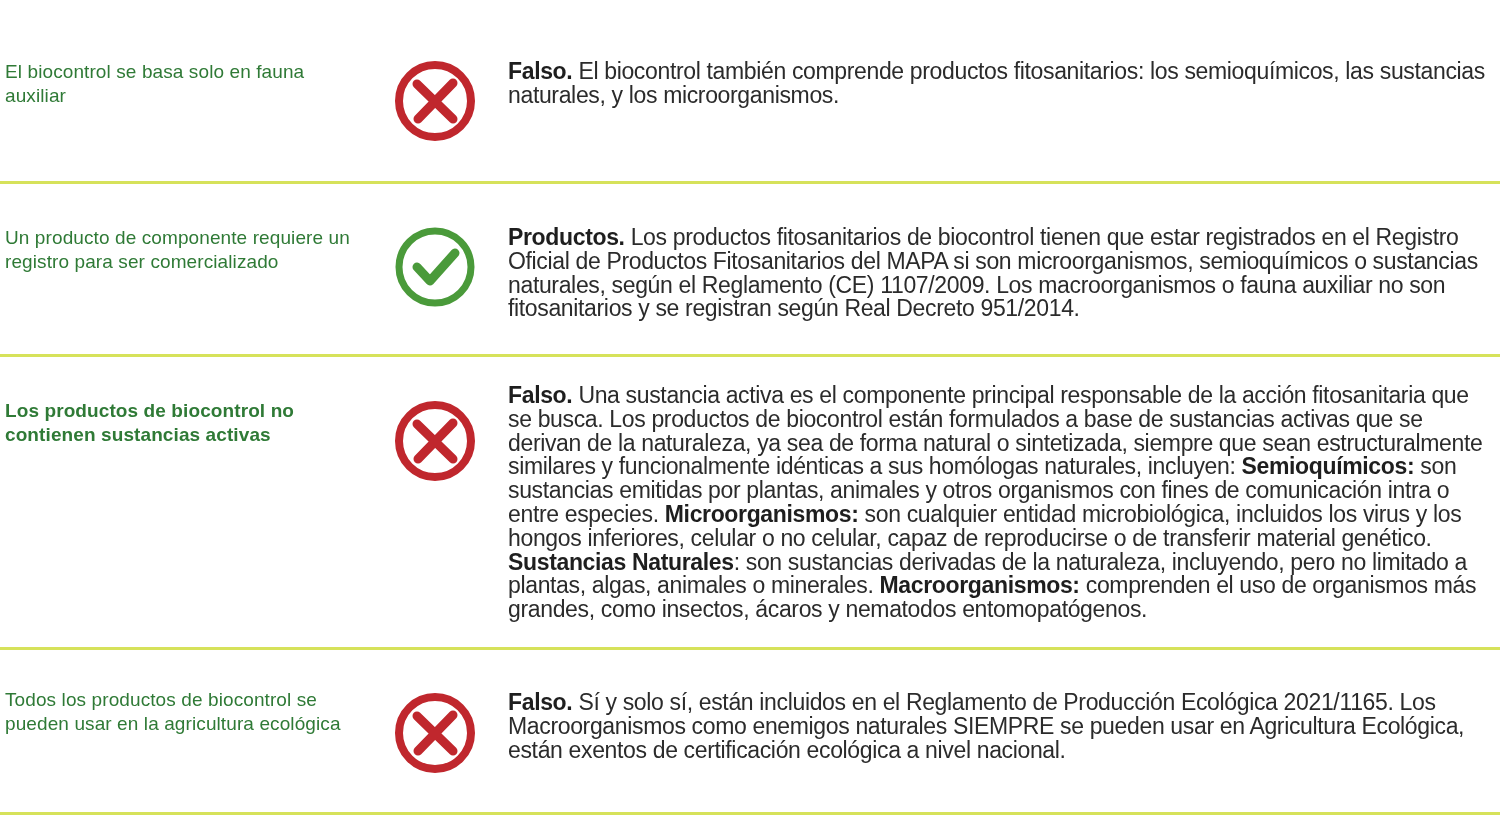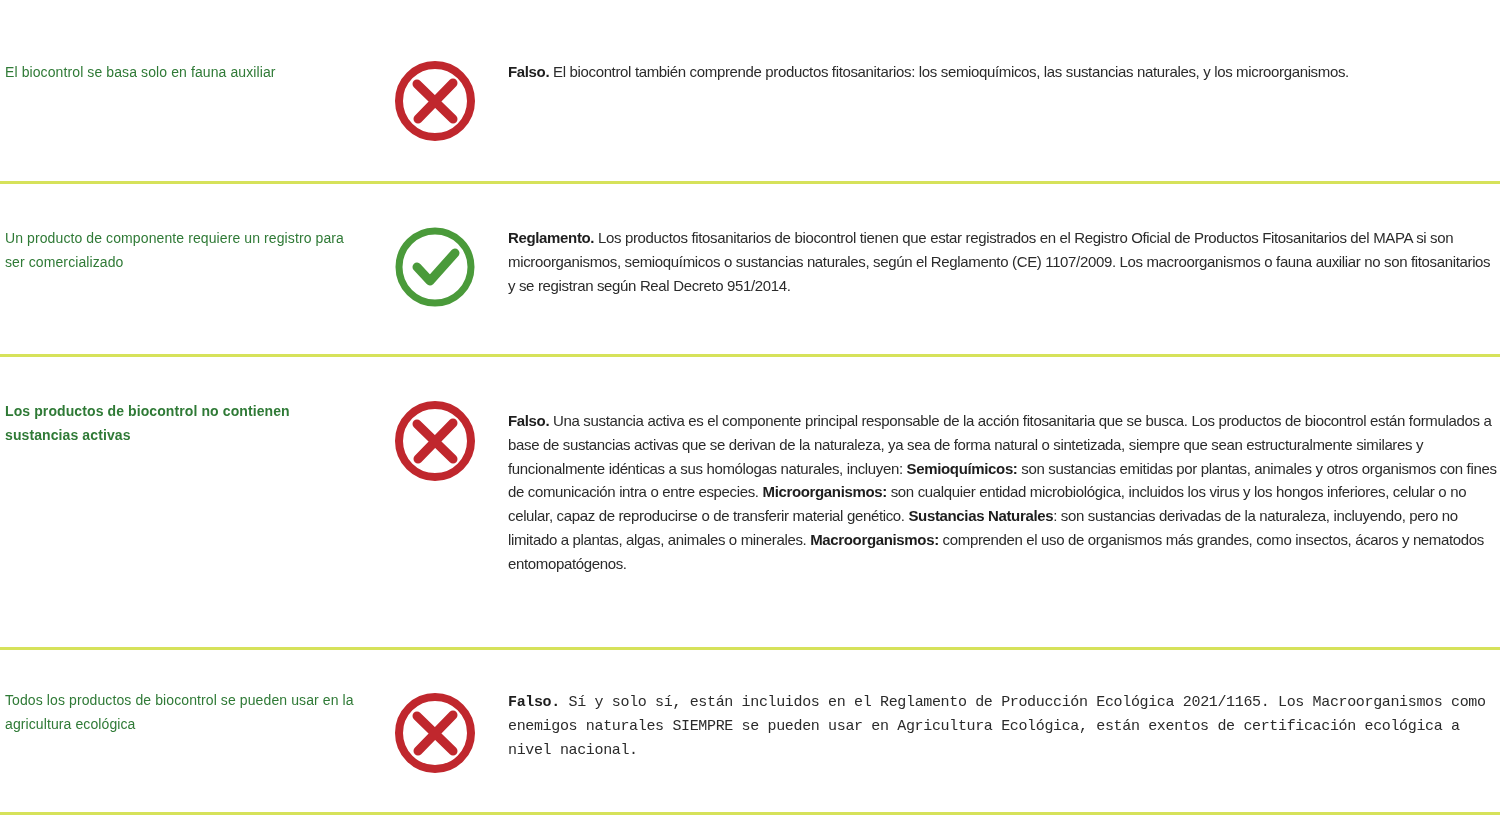--- a/index.html
+++ b/index.html
@@ -1,21 +1,21 @@
 <!DOCTYPE html>
 <html><head>
 <meta charset="utf-8">
 <style>
   html, body { margin: 0; padding: 0; background: #ffffff; }
   body { width: 1500px; height: 819px; position: relative; overflow: hidden; font-family: "Liberation Sans", sans-serif; }
   .row { position: absolute; left: 0; width: 1500px; }
   .divider { position: absolute; left: 0; width: 1500px; height: 3px; background: #d6e25a; }
-  .statement { position: absolute; left: 5px; width: 360px; color: #2f7a36; font-size: 14px; line-height: 24px; letter-spacing: 0.1px; }
+  .statement { position: absolute; left: 5px; width: 360px; color: #2f7a36; font-size: 19px; line-height: 24px; letter-spacing: 0.1px; }
   .icon { position: absolute; left: 393px; width: 84px; height: 84px; }
-  .answer { position: absolute; left: 508px; width: 990px; color: #2b2b2b; font-size: 15px; line-height: 23.8px; letter-spacing: -0.35px; }
+  .answer { position: absolute; left: 508px; width: 990px; color: #2b2b2b; font-size: 23px; line-height: 23.8px; letter-spacing: -0.35px; }
   .answer b { font-weight: bold; color: #1e1e1e; }
 </style>
 </head>
 <body>
 
 <div class="row" style="top:0;">
   <div class="statement" style="top:60px;">El biocontrol se basa solo en fauna auxiliar</div>
   <div class="icon" style="top:59px;">
     <svg viewBox="0 0 84 84" width="84" height="84">
       <circle cx="42" cy="42" r="36" fill="none" stroke="#c0272d" stroke-width="8"></circle>
@@ -31,46 +31,46 @@
 
 <div class="row" style="top:0;">
   <div class="statement" style="top:226px;">Un producto de componente requiere un registro para ser comercializado</div>
   <div class="icon" style="top:225px;">
     <svg viewBox="0 0 84 84" width="84" height="84">
       <circle cx="42" cy="42" r="36" fill="none" stroke="#4a9a3a" stroke-width="7"></circle>
       <path d="M24 42 L37 56 L62 28" fill="none" stroke="#4a9a3a" stroke-width="9" stroke-linecap="round" stroke-linejoin="round"></path>
     </svg>
   </div>
   <div class="answer" style="top:226px;">
-    <b>Reglamento.</b><span> Los productos fitosanitarios de biocontrol tienen que estar registrados en el Registro Oficial de Productos Fitosanitarios del MAPA si son microorganismos, semioquímicos o sustancias naturales, según el Reglamento (CE) 1107/2009. Los macroorganismos o fauna auxiliar no son fitosanitarios y se registran según Real Decreto 951/2014.</span>
+    <b>Productos.</b><span> Los productos fitosanitarios de biocontrol tienen que estar registrados en el Registro Oficial de Productos Fitosanitarios del MAPA si son microorganismos, semioquímicos o sustancias naturales, según el Reglamento (CE) 1107/2009. Los macroorganismos o fauna auxiliar no son fitosanitarios y se registran según Real Decreto 951/2014.</span>
   </div>
 </div>
 <div class="divider" style="top:354px;"></div>
 
 <div class="row" style="top:0;">
   <div class="statement" style="top:399px;font-weight:bold;">Los productos de biocontrol no contienen sustancias activas</div>
   <div class="icon" style="top:399px;">
     <svg viewBox="0 0 84 84" width="84" height="84">
       <circle cx="42" cy="42" r="36" fill="none" stroke="#c0272d" stroke-width="8"></circle>
       <path d="M24 25 L60 60" stroke="#c0272d" stroke-width="9" stroke-linecap="round"></path>
       <path d="M60 24 L25 60" stroke="#c0272d" stroke-width="9" stroke-linecap="round"></path>
     </svg>
   </div>
-  <div class="answer" style="top:409px;">
+  <div class="answer" style="top:384px;">
     <b>Falso.</b><span> Una sustancia activa es el componente principal responsable de la acción fitosanitaria que se busca. Los productos de biocontrol están formulados a base de sustancias activas que se derivan de la naturaleza, ya sea de forma natural o sintetizada, siempre que sean estructuralmente similares y funcionalmente idénticas a sus homólogas naturales, incluyen: </span><b>Semioquímicos:</b><span> son sustancias emitidas por plantas, animales y otros organismos con fines de comunicación intra o entre especies. </span><b>Microorganismos:</b><span> son cualquier entidad microbiológica, incluidos los virus y los hongos inferiores, celular o no celular, capaz de reproducirse o de transferir material genético. </span><b>Sustancias Naturales</b><span>: son sustancias derivadas de la naturaleza, incluyendo, pero no limitado a plantas, algas, animales o minerales. </span><b>Macroorganismos:</b><span> comprenden el uso de organismos más grandes, como insectos, ácaros y nematodos entomopatógenos.</span>
   </div>
 </div>
 <div class="divider" style="top:647px;"></div>
 
 <div class="row" style="top:0;">
   <div class="statement" style="top:688px;">Todos los productos de biocontrol se pueden usar en la agricultura ecológica</div>
   <div class="icon" style="top:691px;">
     <svg viewBox="0 0 84 84" width="84" height="84">
       <circle cx="42" cy="42" r="36" fill="none" stroke="#c0272d" stroke-width="8"></circle>
       <path d="M24 25 L60 60" stroke="#c0272d" stroke-width="9" stroke-linecap="round"></path>
       <path d="M60 24 L25 60" stroke="#c0272d" stroke-width="9" stroke-linecap="round"></path>
     </svg>
   </div>
-  <div class="answer" style="top:691px;font-family:Liberation Mono, monospace;">
+  <div class="answer" style="top:691px;">
     <b>Falso.</b><span> Sí y solo sí, están incluidos en el Reglamento de Producción Ecológica 2021/1165. Los Macroorganismos como enemigos naturales SIEMPRE se pueden usar en Agricultura Ecológica, están exentos de certificación ecológica a nivel nacional.</span>
   </div>
 </div>
 <div class="divider" style="top:812px;"></div>
 
 </body></html>

